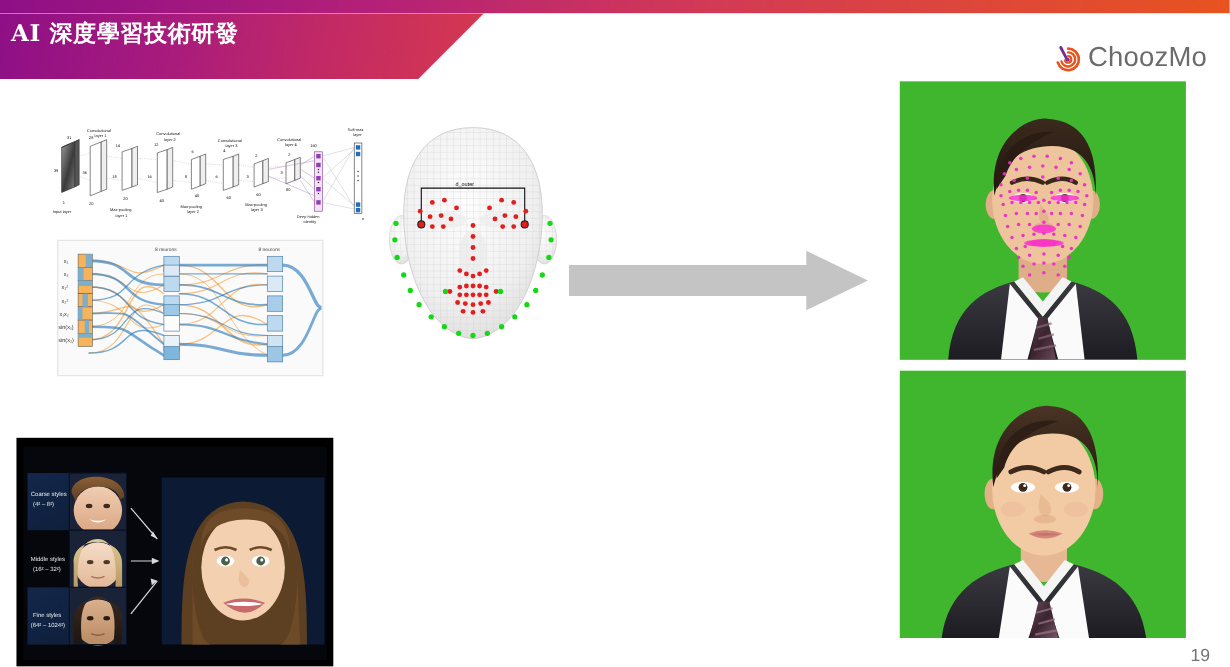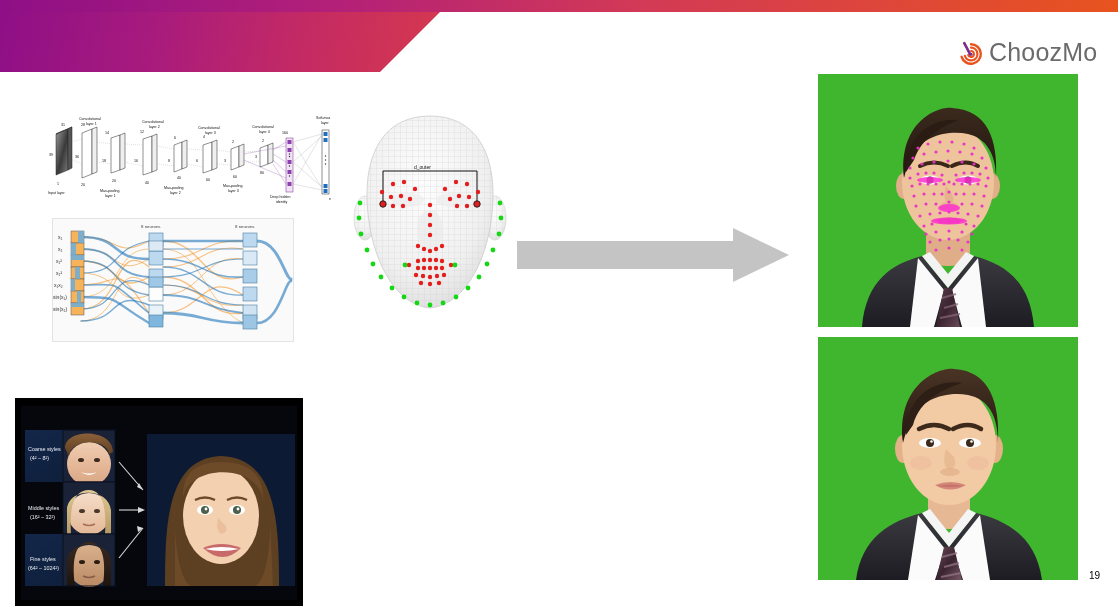--- a/index.html
+++ b/index.html
@@ -60,32 +60,33 @@
 
   
   #stylegan { left: 15px; top: 398px; width: 288px; height: 208px; background: #0a0a0a; }
 
   
   #portrait-top { left: 818px; top: 74px; width: 260px; height: 253px; background: #3FB62E; }
   #portrait-bottom { left: 818px; top: 337px; width: 260px; height: 243px; background: #3FB62E; }
 
   
   .page-num {
-    position: absolute; right: 18px; bottom: 25px;
-    font-size: 10px; color: #000000; font-family: "Liberation Sans", sans-serif;
+    position: absolute; right: 18px; bottom: 0;
+    font-size: 16px; color: #737373; font-family: "Liberation Sans", sans-serif;
   }
 </style>
 </head>
 <body>
 
 <div id="slide">
 
   <div class="topbar"></div>
 
   <div class="title-banner">
+    <div class="title-line">AI 深度學習技術研發</div>
   </div>
 
   <div class="logo">
     <svg class="logo-mark" viewBox="0 0 26 26">
       <g fill="none" stroke-linecap="round">
         <path d="M13 3.2a9.8 9.8 0 1 1-9.4 12.6" stroke="#E8531F" stroke-width="2.4"></path>
         <path d="M13 6.6a6.4 6.4 0 1 1-6.1 8.3" stroke="#E8531F" stroke-width="2.2"></path>
         <path d="M13 10a3 3 0 1 1-2.9 3.9" stroke="#E8531F" stroke-width="2"></path>
         <path d="M12.2 13.4 L6.3 2.2" stroke="#7B2C8E" stroke-width="2.6"></path>
         <path d="M5.2 3.1 L7.6 1.8 L8.0 4.3 Z" fill="#7B2C8E" stroke="none"></path>

